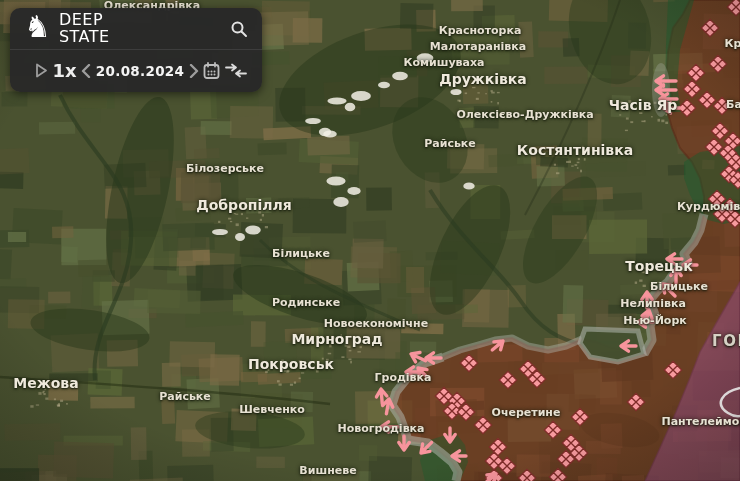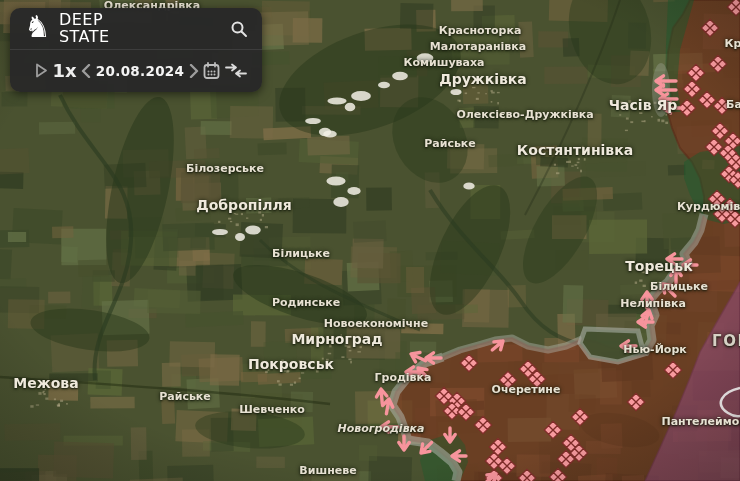--- a/index.html
+++ b/index.html
@@ -672,32 +672,32 @@
       <div class="lbl t2" style="left: 525px; top: 114px;">Олексієво-Дружківка</div>
       <div class="lbl t2" style="left: 225px; top: 168px;">Білозерське</div>
       <div class="lbl t1" style="left: 575px; top: 150px;">Костянтинівка</div>
       <div class="lbl t1" style="left: 244px; top: 205px;">Добропілля</div>
       <div class="lbl t2" style="left: 716px; top: 206px;">Курдюмівка</div>
       <div class="lbl t2" style="left: 292px; top: 253px; margin-left: 9px;">Білицьке</div>
       <div class="lbl t1" style="left: 659px; top: 266px;">Торецьк</div>
       <div class="lbl t2" style="left: 679px; top: 286px;">Білицьке</div>
       <div class="lbl t2" style="left: 306px; top: 302px; text-align: right;">Родинське</div>
       <div class="lbl t2" style="left: 653px; top: 303px;">Нелипівка</div>
-      <div class="lbl t2" style="left: 655px; top: 320px; margin-top: 29px;">Нью-Йорк</div>
+      <div class="lbl t2" style="left: 655px; top: 320px;">Нью-Йорк</div>
       <div class="lbl t2" style="left: 376px; top: 323px;">Новоекономічне</div>
       <div class="lbl t1" style="left: 337px; top: 339px;">Мирноград</div>
       <div class="lbl t3" style="left: 731px; top: 341px;">ГОР</div>
       <div class="lbl t1" style="left: 291px; top: 364px;">Покровськ</div>
       <div class="lbl t2" style="left: 403px; top: 377px;">Гродівка</div>
       <div class="lbl t1" style="left: 46px; top: 383px;">Межова</div>
-      <div class="lbl t2" style="left: 526px; top: 389px;">Очеретине</div>
+      <div class="lbl t2" style="left: 526px; top: 412px;">Очеретине</div>
       <div class="lbl t2" style="left: 185px; top: 396px;">Райське</div>
       <div class="lbl t2" style="left: 272px; top: 409px;">Шевченко</div>
       <div class="lbl t2" style="left: 717px; top: 421px;">Пантелеймонівка</div>
-      <div class="lbl t2" style="left: 381px; top: 428px; font-style: italic;">Новогродівка</div>
+      <div class="lbl t2" style="left: 381px; top: 428px;">Новогродівка</div>
       <div class="lbl t2" style="left: 328px; top: 470px;">Вишневе</div>
     </div>
 
   <div class="panel">
     <div class="prow brand-row">
       <span class="knight">♞</span>
       <div class="brand-text">
         <div>DEEP</div>
         <div>STATE</div>
       </div>

